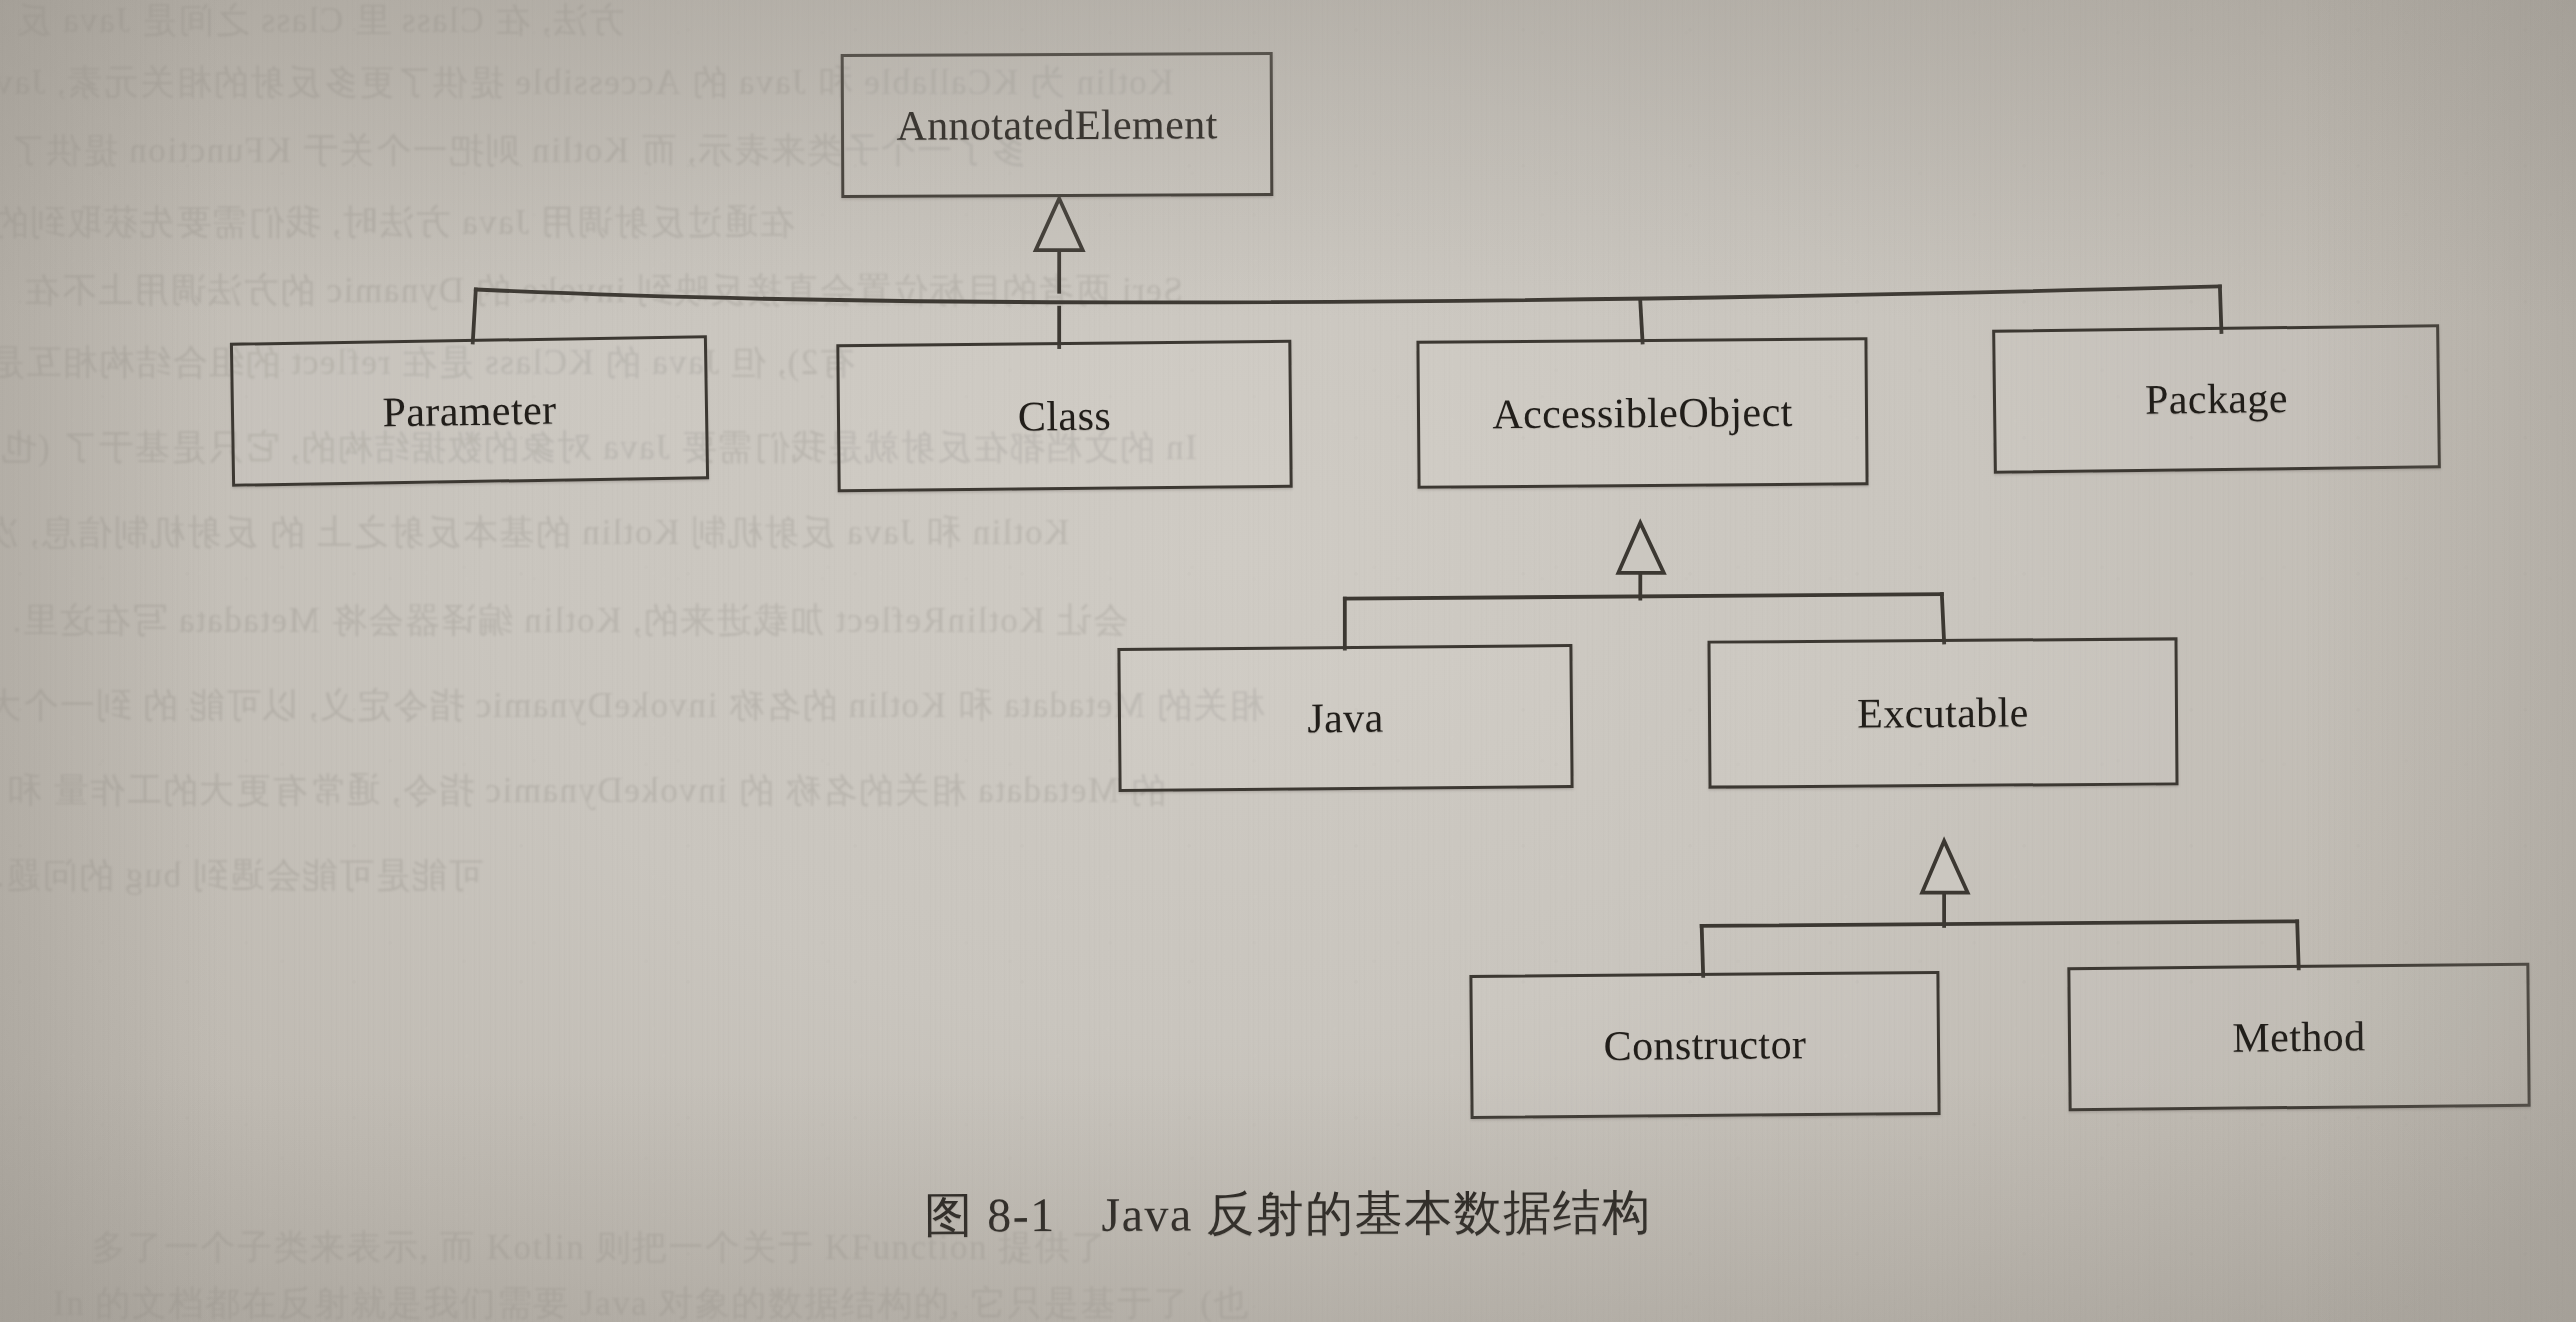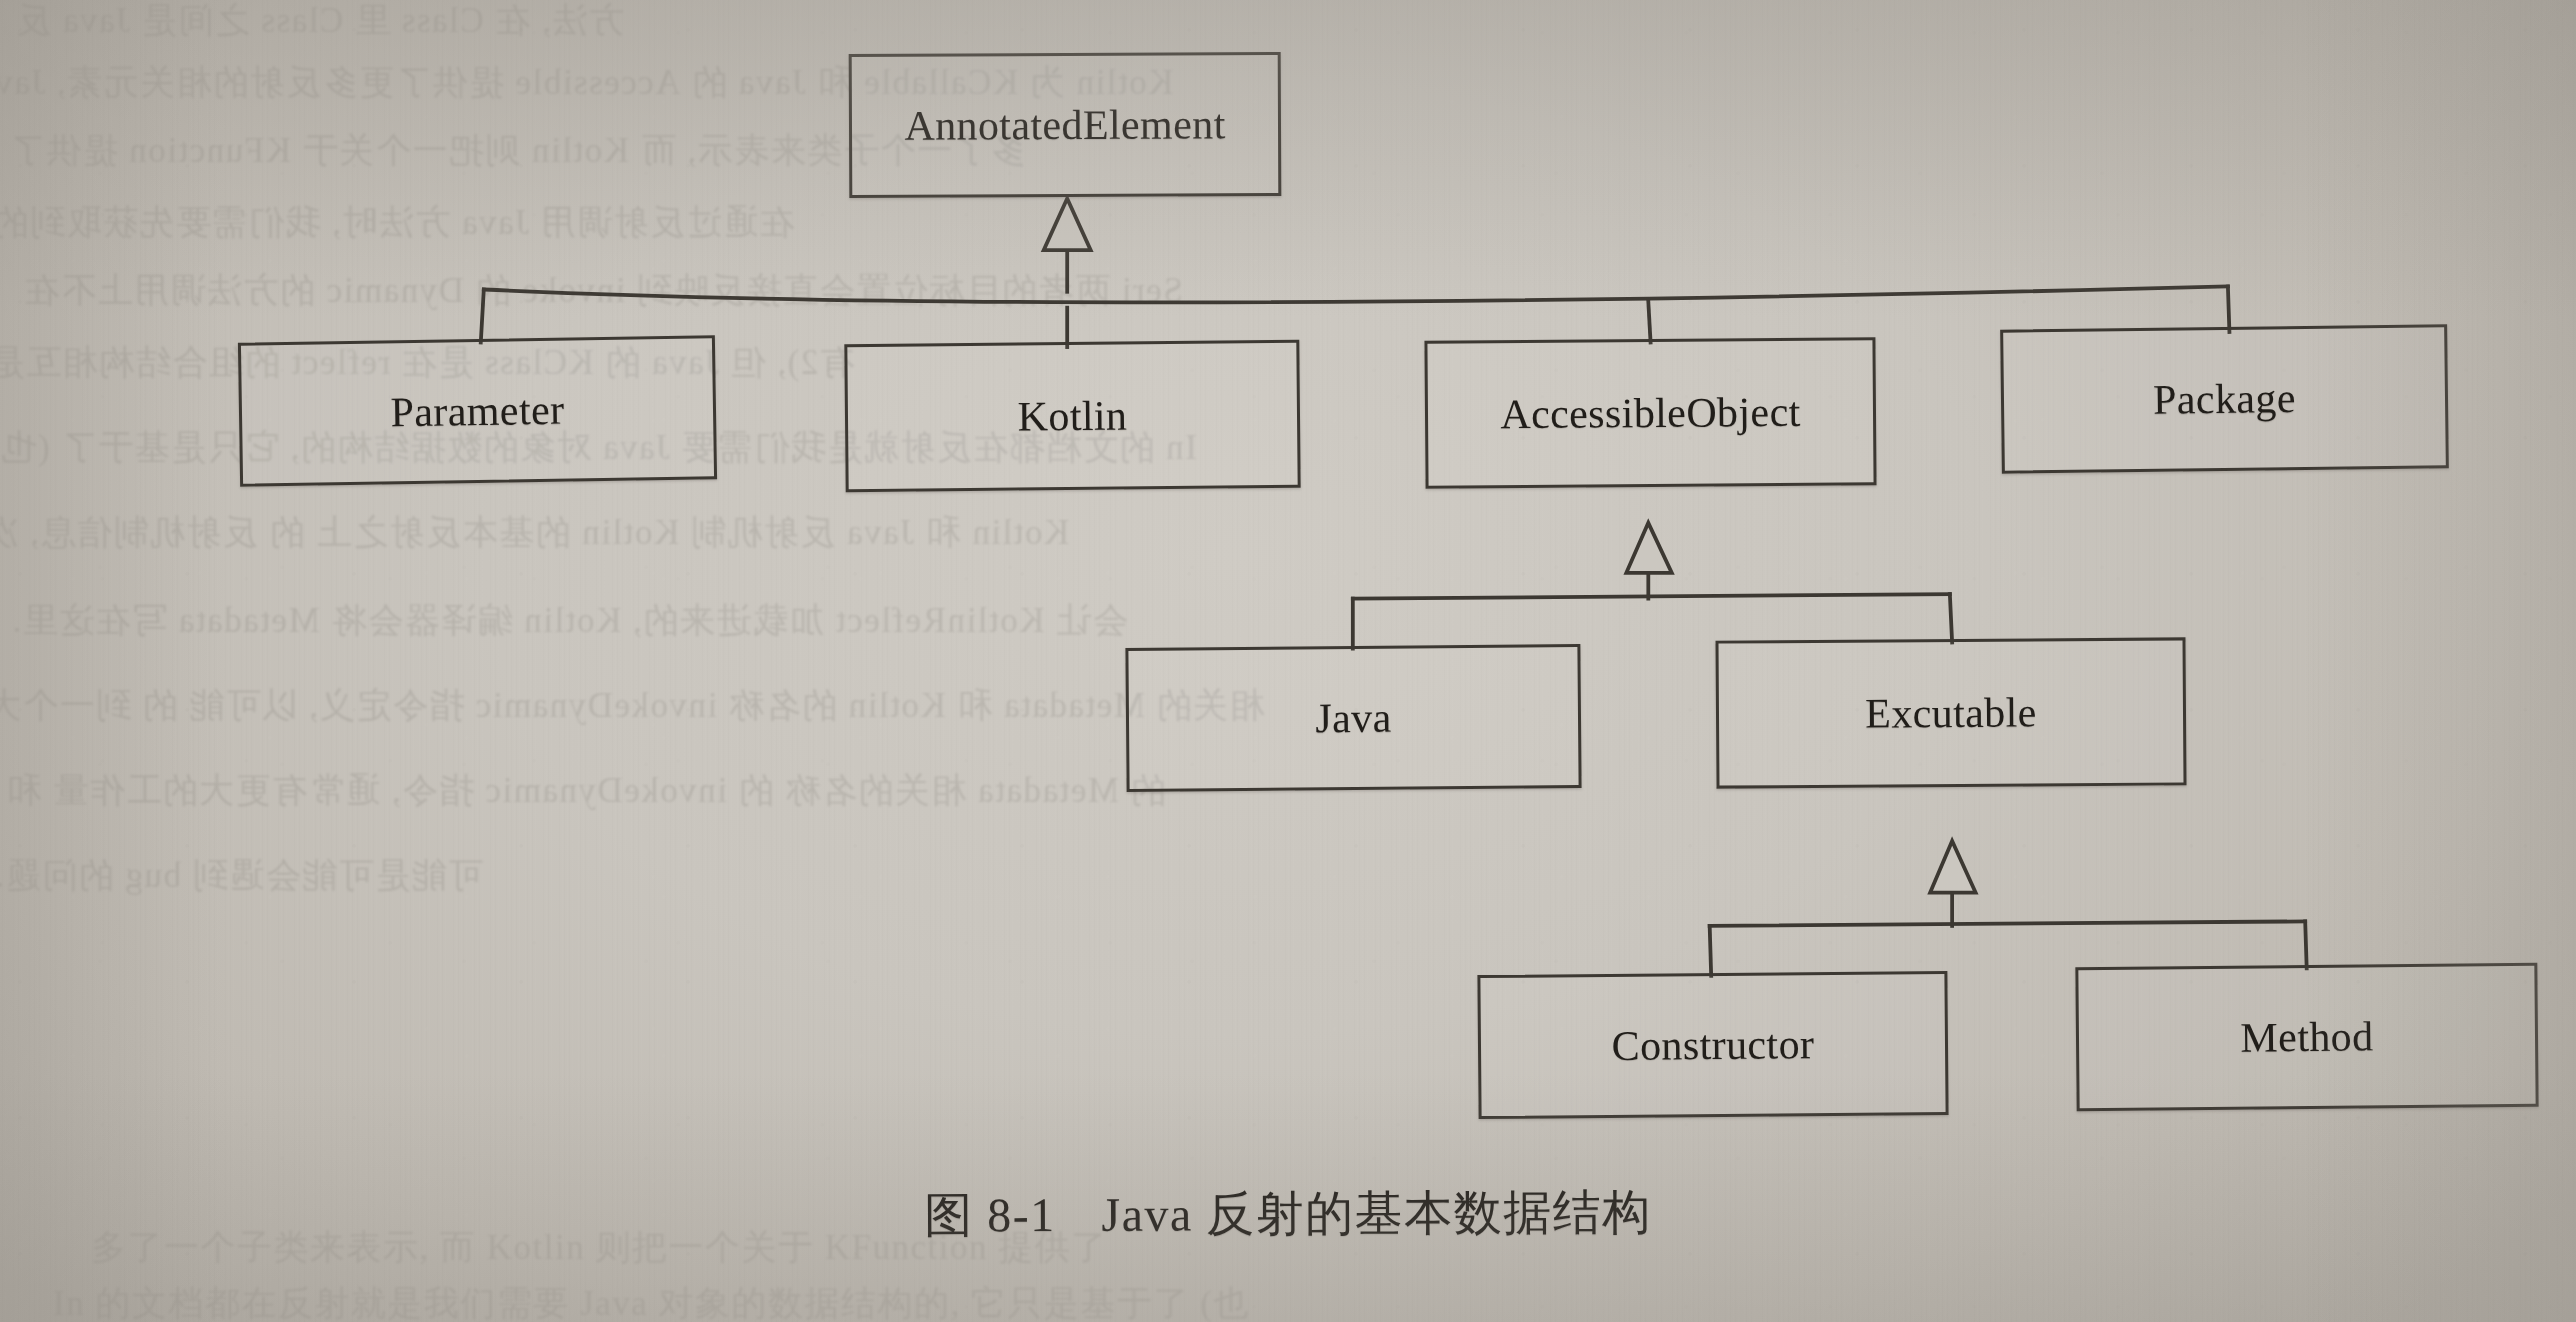--- a/index.html
+++ b/index.html
@@ -98,21 +98,20 @@
     letter-spacing: 1.5px;
     transform: scaleX(-1);
     filter: blur(0.8px);
   }
   .bleed-line.fwd { transform: none; opacity: 0.16; }
 
   
   .diagram {
     position: absolute;
     inset: 0;
-    margin-left: 8px;
   }
   .node {
     position: absolute;
     border: 3px solid #3c3832;
     box-sizing: border-box;
     display: flex;
     align-items: center;
     justify-content: center;
     color: #211e1a;
     background: rgba(255,255,255,0.045);
@@ -219,21 +218,21 @@
 
     <div class="node" id="node-annotatedelement" style="left:841px; top:53px; width:432px; height:144px;">
       <span class="label">AnnotatedElement</span>
     </div>
 
     <div class="node" id="node-parameter" style="left:231px; top:339px; width:477px; height:144px;">
       <span class="label">Parameter</span>
     </div>
 
     <div class="node" id="node-class" style="left:837px; top:342px; width:455px; height:148px;">
-      <span class="label">Kotlin</span>
+      <span class="label">Class</span>
     </div>
 
     <div class="node" id="node-accessibleobject" style="left:1417px; top:339px; width:451px; height:148px;">
       <span class="label">AccessibleObject</span>
     </div>
 
     <div class="node" id="node-package" style="left:1993px; top:327px; width:447px; height:144px;">
       <span class="label">Package</span>
     </div>
 

